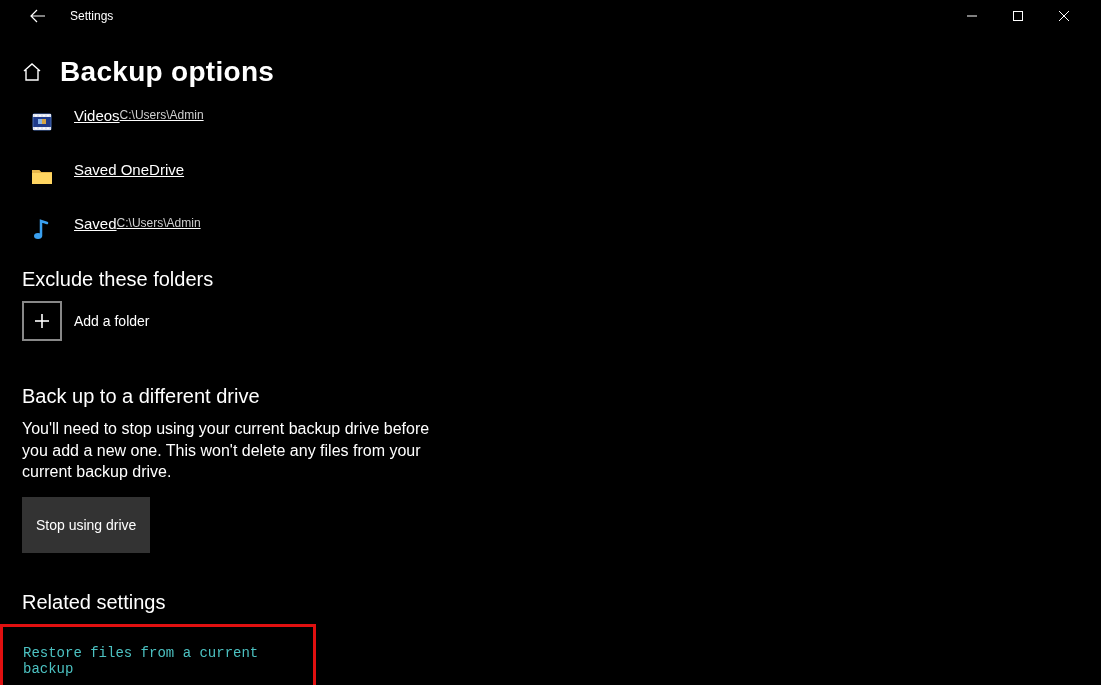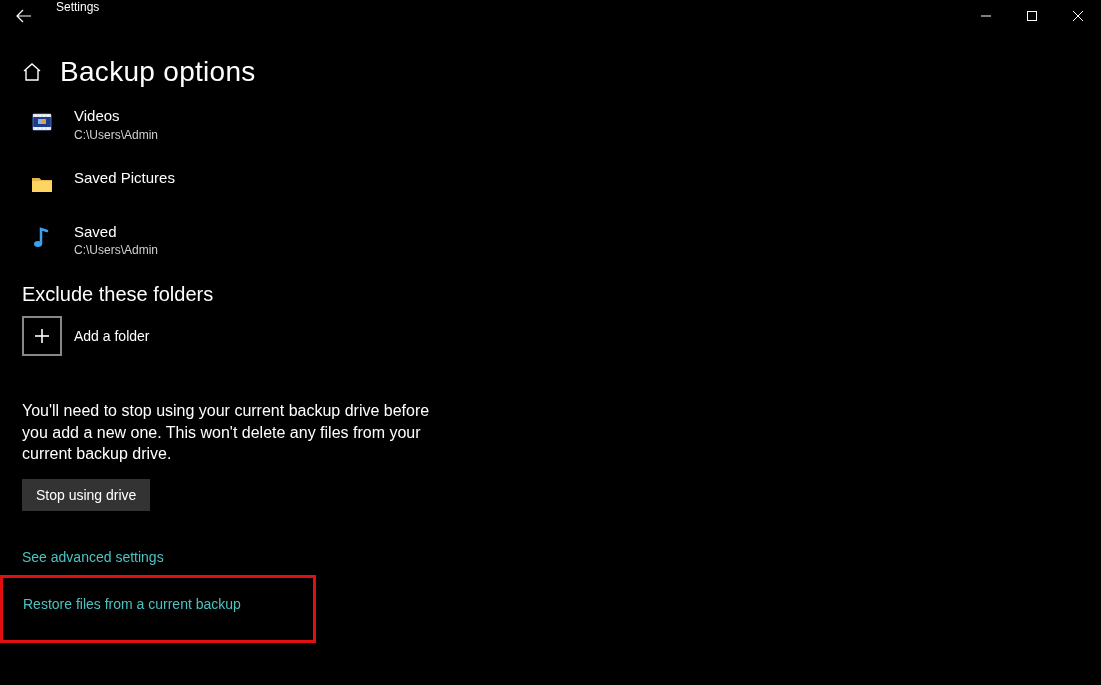--- a/index.html
+++ b/index.html
@@ -12,21 +12,22 @@
       background: #000;
       color: #fff;
       width: 1101px;
       height: 685px;
       overflow: hidden;
       font-size: 14px;
     }
     .titlebar {
       height: 32px;
       display: flex;
-      padding: 0;
+      align-items: center;
+      padding: 14px;
     }
     .back-btn {
       width: 48px;
       height: 32px;
       display: flex;
       align-items: center;
       justify-content: center;
       color: #fff;
     }
     .back-btn svg {
@@ -61,40 +62,41 @@
       margin-top: 24px;
       margin-bottom: 18px;
     }
     .home-icon {
       width: 20px;
       height: 20px;
       margin-right: 18px;
     }
     .page-title {
       font-size: 28px;
-      font-weight: 400;
+      font-weight: 700;
       letter-spacing: 0.3px;
     }
 
     .folder-item {
       display: flex;
       align-items: flex-start;
       margin-bottom: 26px;
       margin-left: 8px;
     }
     .folder-icon {
       width: 24px;
       height: 24px;
       margin-right: 20px;
       margin-top: 4px;
       flex-shrink: 0;
     }
     .folder-text {
       display: flex;
-      flex-direction: column;
+      flex-direction: row;
+      text-decoration: underline;
     }
     .folder-name {
       font-size: 15px;
       color: #fff;
       line-height: 1.3;
     }
     .folder-path {
       font-size: 12px;
       color: #d0d0d0;
       margin-top: 2px;
@@ -134,21 +136,21 @@
       color: #fff;
       max-width: 428px;
       line-height: 1.35;
       margin-top: 4px;
     }
 
     .gray-btn {
       display: inline-block;
       background: #333333;
       color: #fff;
-      padding: 8px 14px;
+      padding: 20px 14px;
       font-size: 14px;
       margin-top: 14px;
       border: none;
     }
 
     .link {
       color: #4cc2c2;
       font-size: 14px;
       display: block;
       margin-top: 4px;
@@ -156,20 +158,21 @@
 
     .highlight-box {
       border: 3px solid #e01010;
       padding: 18px 20px 28px 20px;
       margin-left: -22px;
       margin-top: 10px;
       width: 316px;
     }
     .highlight-box .link {
       margin-top: 0;
+      font-family: Liberation Mono, monospace;
     }
 
     
     .ic-video rect.body { fill: #1e3a8a; stroke: #4a6fb5; stroke-width:1; }
     .ic-video .strip rect { fill: #fff; opacity:0.85; }
     .ic-folder { fill: #ffd561; }
     .ic-music { fill: #3aa0f0; }
 
   </style>
 </head>
@@ -234,21 +237,21 @@
       <div class="folder-path">C:\Users\Admin</div>
     </div>
   </div>
 
   <div class="folder-item">
     <svg class="folder-icon" viewBox="0 0 24 24">
       <path class="ic-folder" d="M2 6 L2 20 L22 20 L22 8 L11 8 L9 6 Z"></path>
       <path d="M2 6 L9 6 L11 8 L22 8 L22 9 L2 9 Z" fill="#e8b74a"></path>
     </svg>
     <div class="folder-text">
-      <div class="folder-name">Saved Pictures</div>
+      <div class="folder-name">Saved OneDrive</div>
     </div>
   </div>
 
   <div class="folder-item">
     <svg class="folder-icon" viewBox="0 0 24 24">
       <ellipse class="ic-music" cx="8" cy="18" rx="4" ry="3"></ellipse>
       <path d="M11 18 L11 3 L17 5" stroke="#3aa0f0" stroke-width="2.5" fill="none" stroke-linecap="round"></path>
     </svg>
     <div class="folder-text">
       <div class="folder-name">Saved</div>
@@ -261,24 +264,25 @@
     <div class="plus-box">
       <svg viewBox="0 0 16 16" stroke="#fff" stroke-width="1.6">
         <line x1="8" y1="1" x2="8" y2="15"></line>
           <line x1="1" y1="8" x2="15" y2="8"></line>
       </svg>
     </div>
     <div class="add-label">Add a folder</div>
   </div>
 
   <div class="section-block">
+    <div class="section-title">Back up to a different drive</div>
     <div class="desc-text">You'll need to stop using your current backup drive before you add a new one. This won't delete any files from your current backup drive.</div>
     <button class="gray-btn">Stop using drive</button>
   </div>
 
   <div class="section-block" style="margin-top:38px">
-    <a class="link">See advanced settings</a>
+    <div class="section-title">Related settings</div>
     <div class="highlight-box">
       <a class="link">Restore files from a current backup</a>
     </div>
   </div>
 
 </div>
 
 </body></html>

